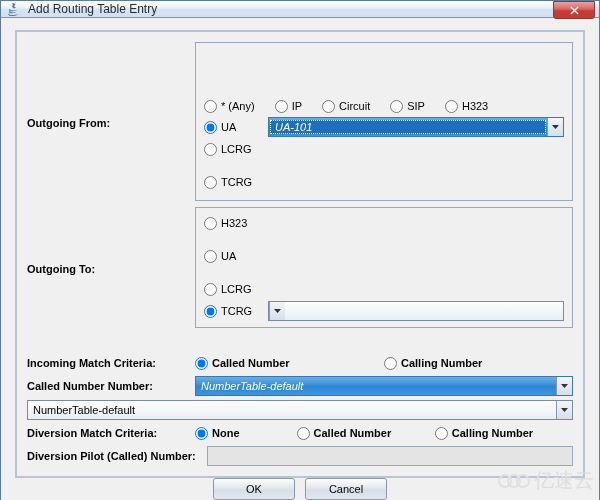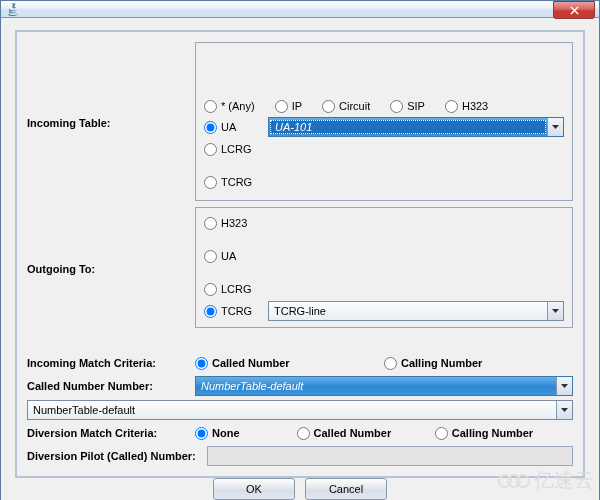--- a/index.html
+++ b/index.html
@@ -56,32 +56,33 @@
 <body>
 
 <div class="window">
   <div class="titlebar">
     <div class="titlebar-icon">
       <svg viewBox="0 0 16 16">
           <path d="M5 2c2 2-1 3 1 5 1 1 3 0 3-1-2 1-2-1-1-2 1-1 0-2-3-2zm-1 6c-1 0-2 1 0 1 2 1 6 0 6 0s-3 2-7 1c-2-1-1-2 1-2zm0 2c-1 0-1 1 0 1 2 1 5 0 5 0s-2 2-6 1c-2-1-1-2 1-2zm-1 2c-2 0-2 2 3 2 4 0 6-1 6-1s-2 2-7 2c-4 0-5-2-2-3z" fill="#5382a1"></path>
           <path d="M8 1c1 1 0 2-1 3s0 2 1 2c-2-1-1-2 0-3s1-2 0-2z" fill="#e76f00"></path>
         </svg>
     </div>
+    <div class="titlebar-title">Add Routing Table Entry</div>
     <div class="close-btn">
       <svg viewBox="0 0 10 10">
           <path d="M1 1l8 8M9 1l-8 8" stroke="#fff" stroke-width="1.6"></path>
         </svg>
     </div>
   </div>
 
   <div class="content">
     <div class="panel">
 
       <div class="section-row">
-        <div class="lbl left" style="align-self:center">Incoming Table:</div>
+        <div class="lbl left" style="align-self:center">Outgoing From:</div>
         <div class="group-box">
           <div class="radio-grid-top">
             <label class="radio-item">
                 <input type="radio" name="inc" style="">
                 <span>* (Any)</span>
               </label>
             <label class="radio-item">
                 <input type="radio" name="inc" style="">
                 <span>IP</span>
               </label>
@@ -141,21 +142,20 @@
                 <input type="radio" name="out" style="">
                 <span>LCRG</span>
               </label>
           </div>
           <div class="inline-combo-row">
             <label class="radio-item">
                 <input type="radio" name="out" checked="" style="">
                 <span>TCRG</span>
               </label>
             <div class="combo">
-              <div class="combo-text">TCRG-line</div>
               <div class="combo-btn">
                   <svg viewBox="0 0 7 4">
                     <path d="M0 0h7L3.5 4z" fill="#333"></path>
                   </svg>
                 </div>
             </div>
           </div>
         </div>
       </div>
 

